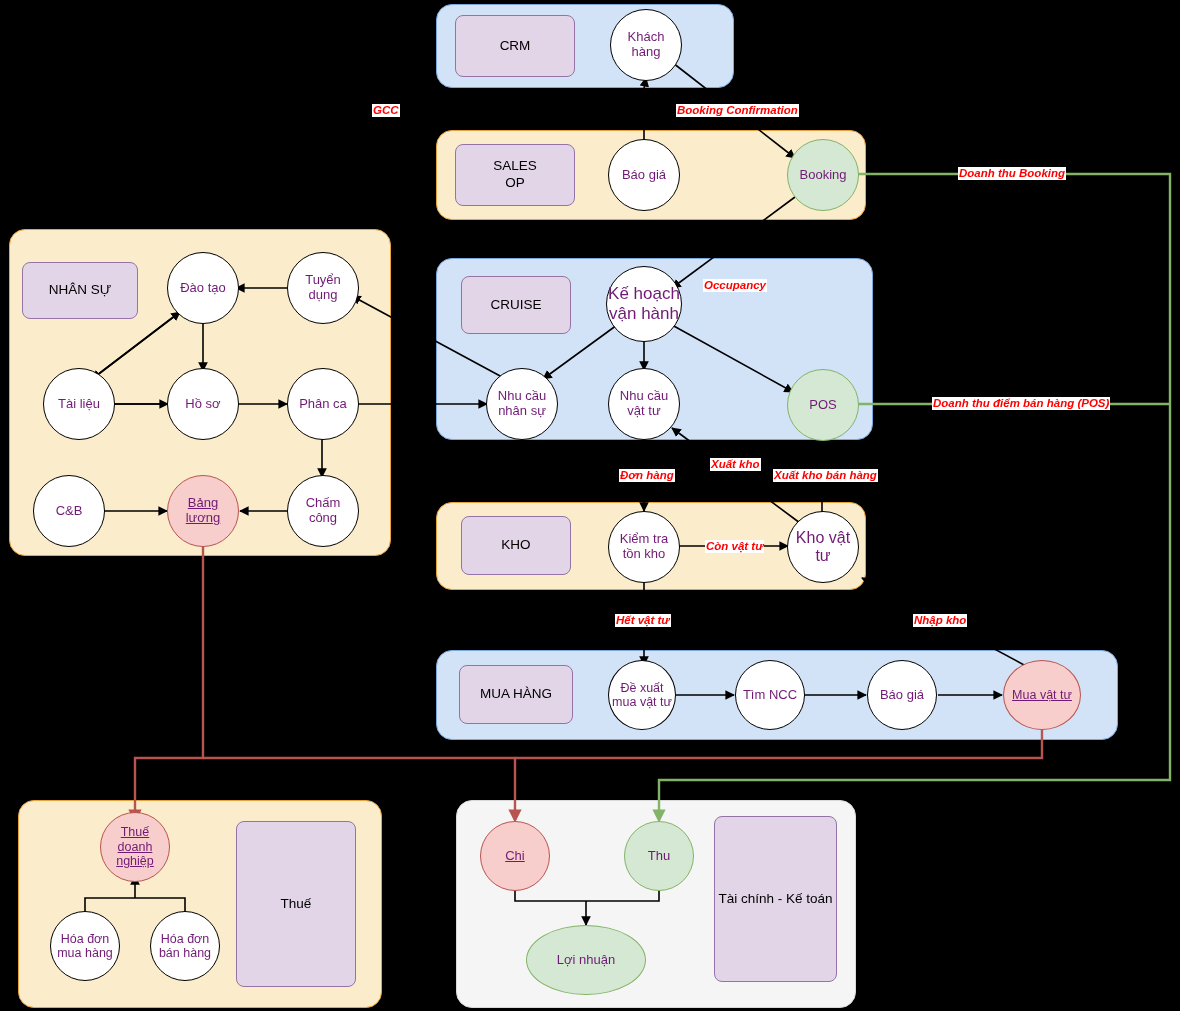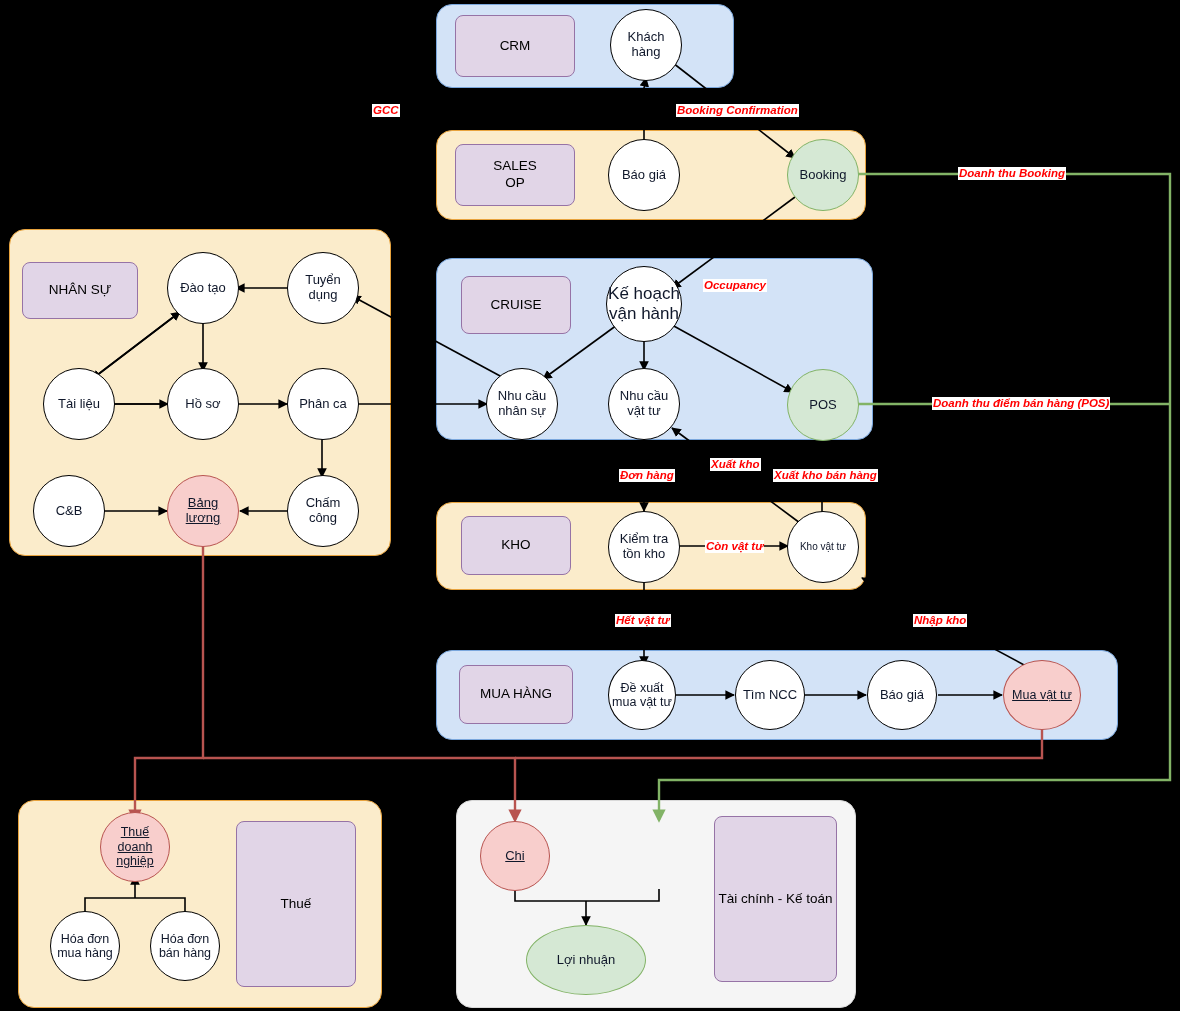--- a/index.html
+++ b/index.html
@@ -7,21 +7,21 @@
   #stage{position:relative;width:1180px;height:1011px;overflow:hidden;background:#000;}
   svg.layer{position:absolute;left:0;top:0;width:1180px;height:1011px;}
   .grp{position:absolute;border-radius:16px;box-sizing:border-box;}
   .grp.yellow{background:#fbeccb;border:1.6px solid #e8a33d;}
   .grp.blue{background:#d3e3f7;border:1.6px solid #7aa7dd;}
   .grp.gray{background:#f5f5f5;border:1.6px solid #d9d9d9;}
   .deptbox{position:absolute;background:#e1d5e7;border:1.5px solid #9673a6;border-radius:8px;
            display:flex;align-items:center;justify-content:center;text-align:center;
            color:#000;font-size:13.5px;line-height:1.25;box-sizing:border-box;}
   .node{position:absolute;display:flex;align-items:center;justify-content:center;text-align:center;
-        box-sizing:border-box;color:#0f172a;font-size:13px;line-height:1.15;border-radius:50%;}
+        box-sizing:border-box;color:#701a75;font-size:13px;line-height:1.15;border-radius:50%;}
   .node.white{background:#ffffff;border:1.4px solid #000000;}
   .node.green{background:#d5e8d4;border:1.4px solid #82b366;}
   .node.red{background:#f8cecc;border:1.4px solid #b85450;text-decoration:underline;}
   .elabel{position:absolute;background:#ffffff;color:#ff0000;font-style:italic;font-weight:bold;
           font-size:11.5px;white-space:nowrap;padding:0 1px;line-height:1.15;}
   .nlabel{white-space:pre-line;}
 </style>
 </head>
 <body>
 
@@ -188,21 +188,21 @@
 vật tư</span>
   </div>
   <div class="node green" style="left:787px;top:369px;width:72px;height:72px;">
     <span class="nlabel">POS</span>
   </div>
 
   <div class="node white" style="left:608px;top:511px;width:72px;height:72px;">
     <span class="nlabel">Kiểm tra
 tồn kho</span>
   </div>
-  <div class="node white" style="left:787px;top:511px;width:72px;height:72px;font-size:10px;">
+  <div class="node white" style="left:787px;top:511px;width:72px;height:72px;font-size:16px;">
     <span class="nlabel">Kho vật tư</span>
   </div>
 
   <div class="node white" style="left:608px;top:660px;width:68px;height:70px;font-size:12.5px;">
     <span class="nlabel">Đề xuất
 mua vật tư</span>
   </div>
   <div class="node white" style="left:735px;top:660px;width:70px;height:70px;">
     <span class="nlabel">Tìm NCC</span>
   </div>
@@ -222,20 +222,23 @@
     <span class="nlabel">Hóa đơn
 mua hàng</span>
   </div>
   <div class="node white" style="left:150px;top:911px;width:70px;height:70px;font-size:12.5px;">
     <span class="nlabel">Hóa đơn
 bán hàng</span>
   </div>
 
   <div class="node red" style="left:480px;top:821px;width:70px;height:70px;">
     <span class="nlabel">Chi</span>
+  </div>
+  <div class="node green" style="left:624px;top:821px;width:70px;height:70px;">
+    <span class="nlabel">Thu</span>
   </div>
   <div class="node green" style="left:526px;top:925px;width:120px;height:70px;border-radius:50%;">
     <span class="nlabel">Lợi nhuận</span>
   </div>
 
   <div class="elabel" style="left:372px;top:104px;">GCC</div>
   <div class="elabel" style="left:676px;top:104px;">Booking Confirmation</div>
   <div class="elabel" style="left:703px;top:242px;margin-top:37px;">Occupancy</div>
   <div class="elabel" style="left:958px;top:167px;">Doanh thu Booking</div>
   <div class="elabel" style="left:932px;top:397px;">Doanh thu điểm bán hàng (POS)</div>

